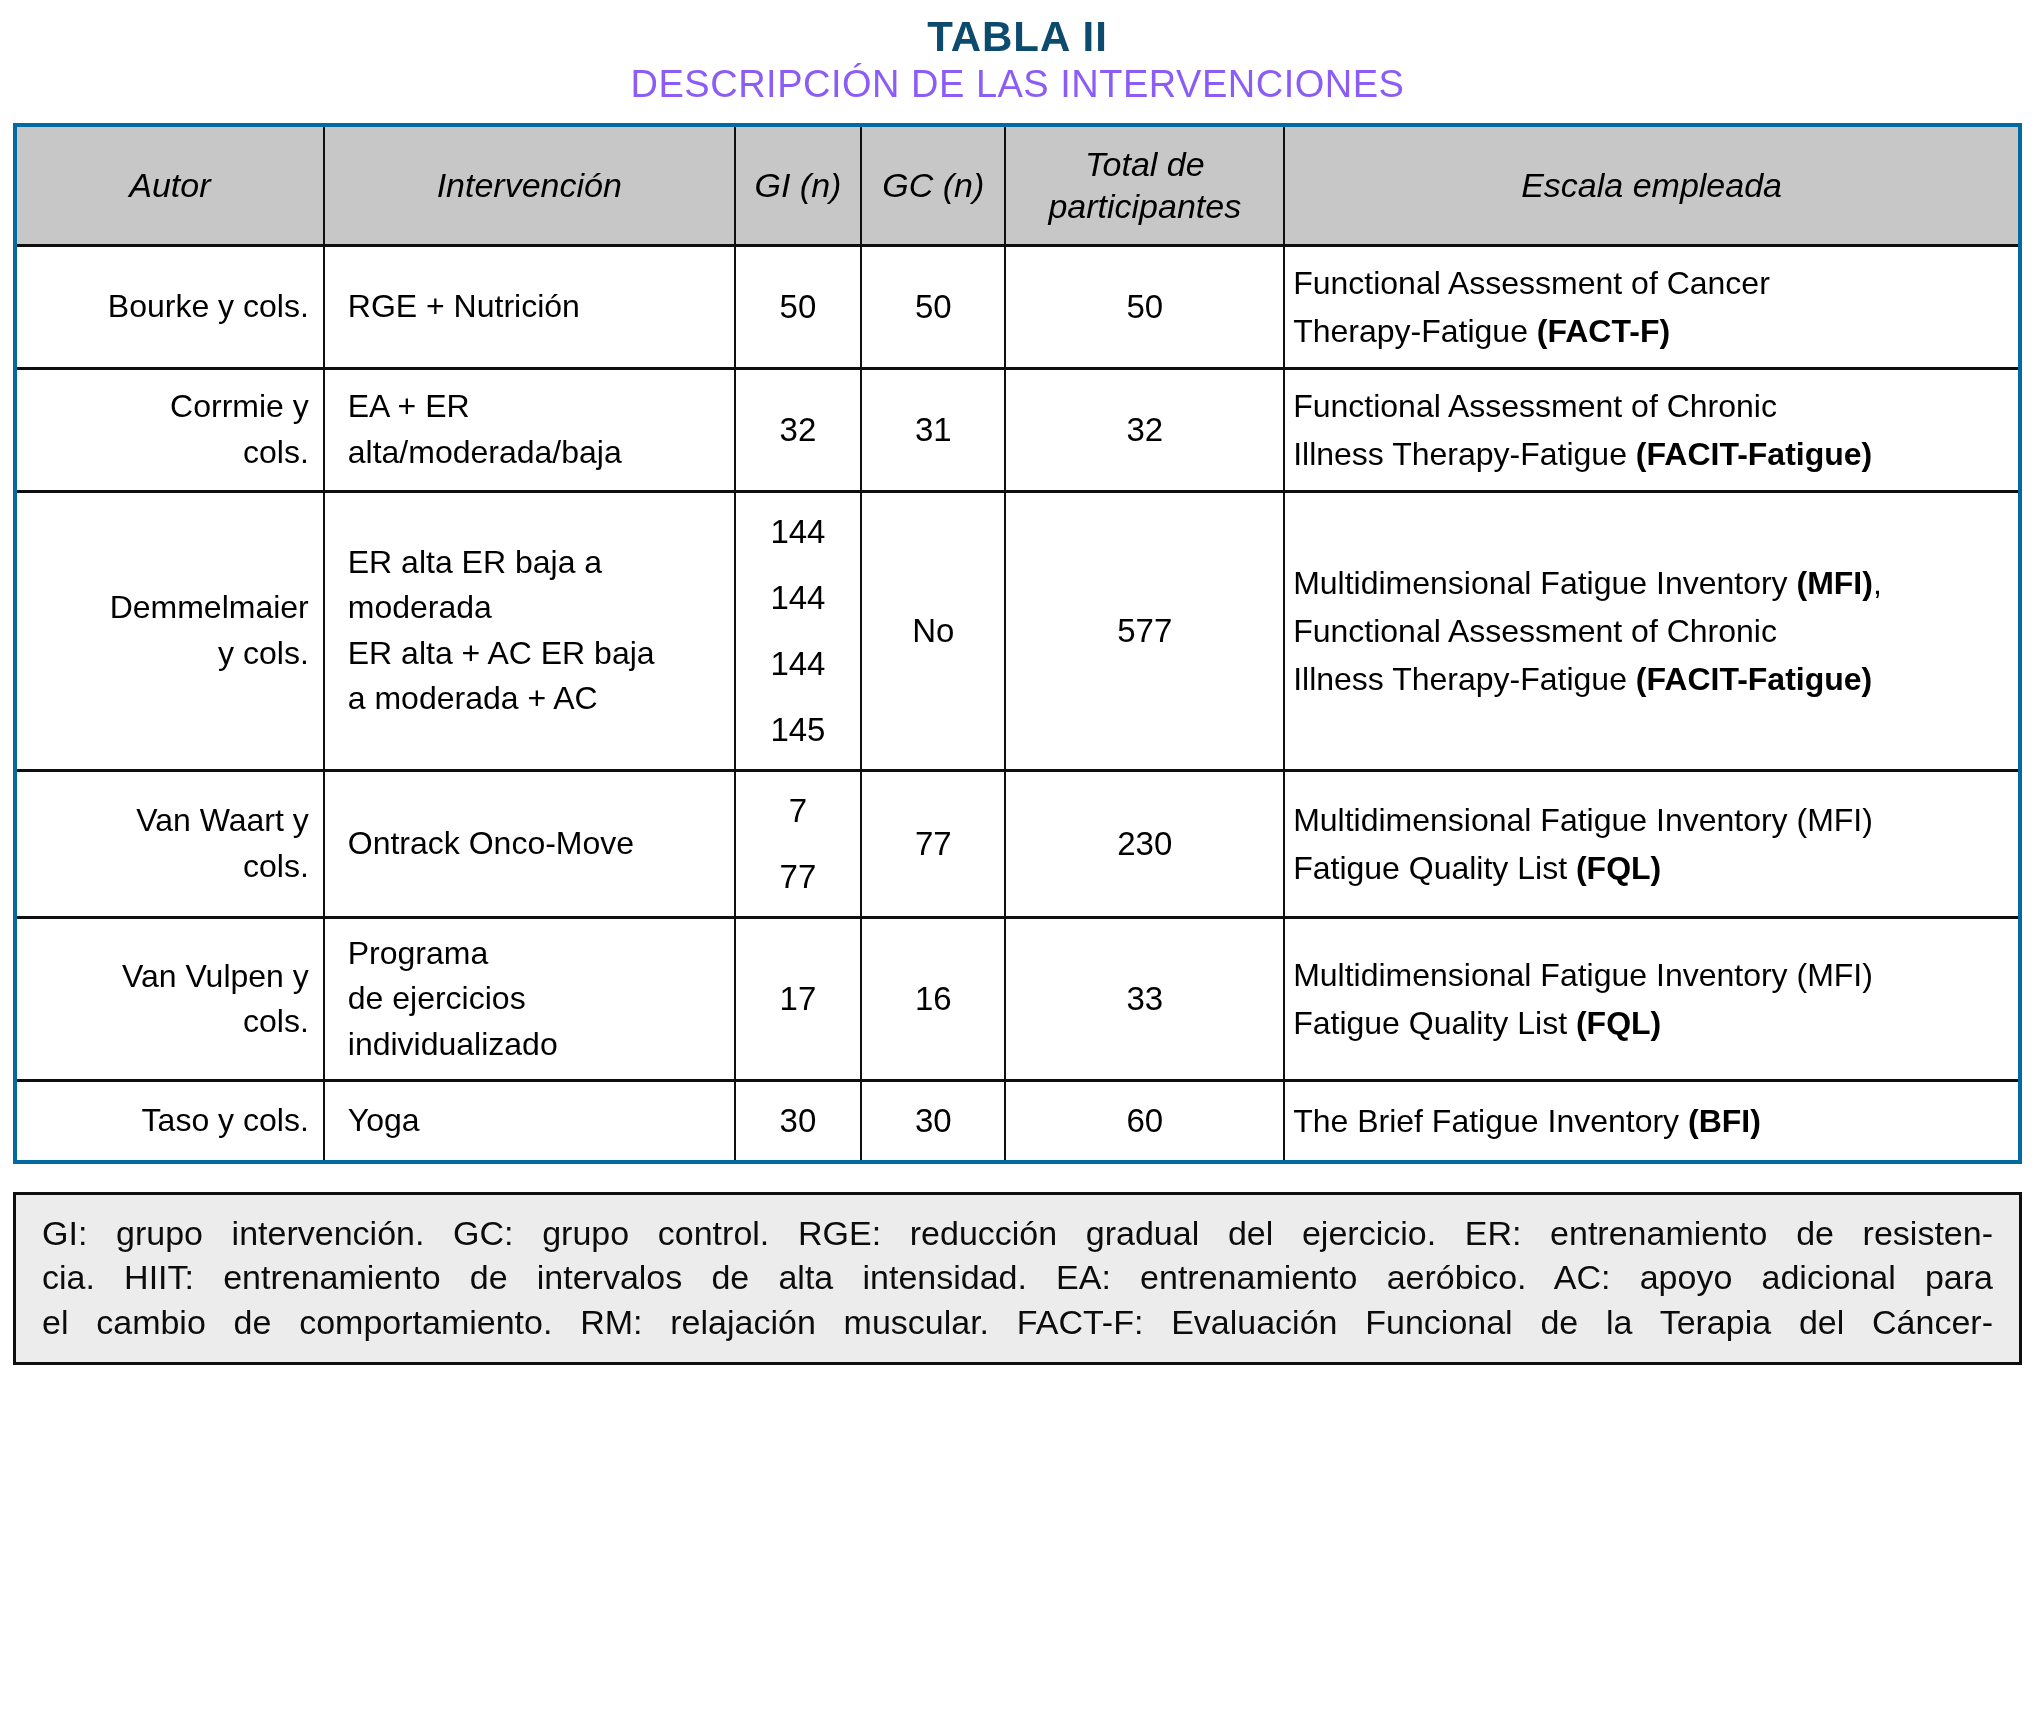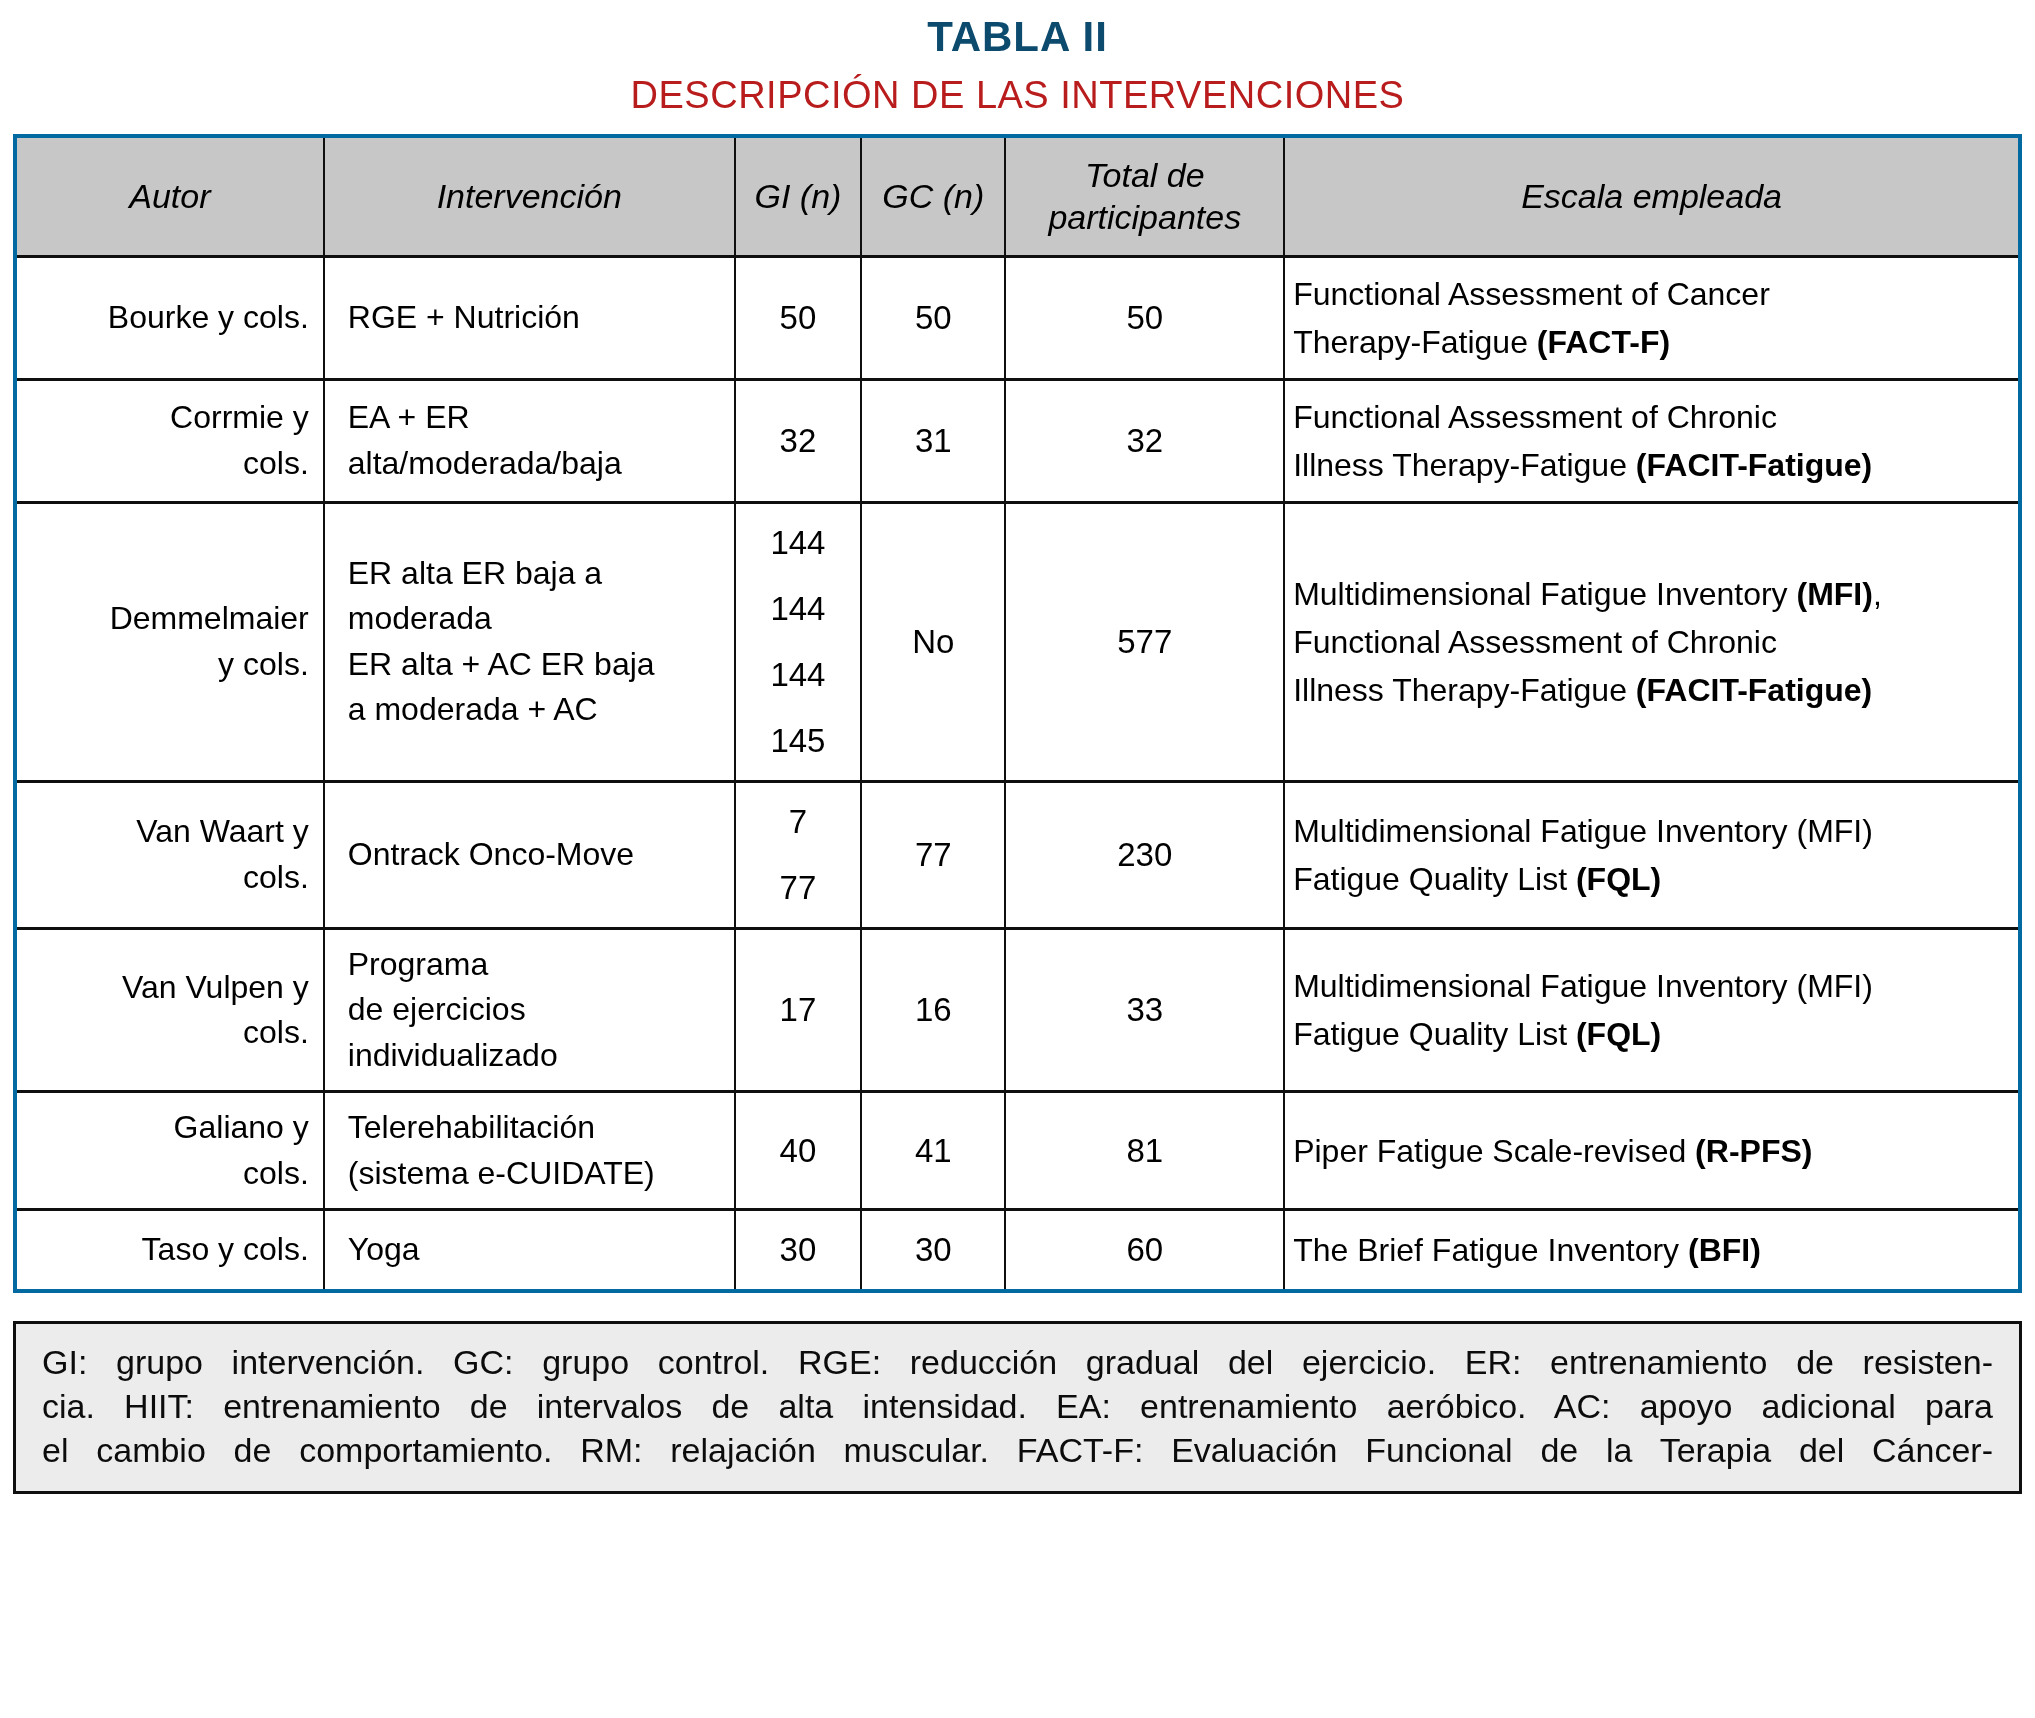--- a/index.html
+++ b/index.html
@@ -16,23 +16,23 @@
     text-align:center;
     font-weight:bold;
     font-size:42px;
     letter-spacing:1px;
     color:#0c4a6e;
     line-height:1.1;
   }
   .subtitle{
     text-align:center;
     font-size:38px;
-    color:#b91c1c;
+    color:#8b5cf6;
     line-height:1.15;
-    margin-top:14px;
+    margin-top:3px;
     letter-spacing:0.5px;
   }
 
   
   table{
     border-collapse:collapse;
     width:100%;
     table-layout:fixed;
     margin-top:16px;
     border:4px solid #0369a1;
@@ -167,30 +167,20 @@
           <td class="c-interv"><span>Programa
 de ejercicios
 individualizado</span></td>
           <td class="c-num"><span>17</span></td>
           <td class="c-num"><span>16</span></td>
           <td class="c-num"><span>33</span></td>
           <td class="c-escala"><span>Multidimensional Fatigue Inventory (MFI)
 Fatigue Quality List </span><span class="b">(FQL)</span></td>
         </tr>
         <tr>
-          <td class="c-autor"><span>Galiano y
-cols.</span></td>
-          <td class="c-interv"><span>Telerehabilitación
-(sistema e-CUIDATE)</span></td>
-          <td class="c-num"><span>40</span></td>
-          <td class="c-num"><span>41</span></td>
-          <td class="c-num"><span>81</span></td>
-          <td class="c-escala"><span>Piper Fatigue Scale-revised </span><span class="b">(R-PFS)</span></td>
-        </tr>
-        <tr>
           <td class="c-autor"><span>Taso y cols.</span></td>
           <td class="c-interv"><span>Yoga</span></td>
           <td class="c-num"><span>30</span></td>
           <td class="c-num"><span>30</span></td>
           <td class="c-num"><span>60</span></td>
           <td class="c-escala"><span>The Brief Fatigue Inventory </span><span class="b">(BFI)</span></td>
         </tr>
       </tbody>
   </table>
 

